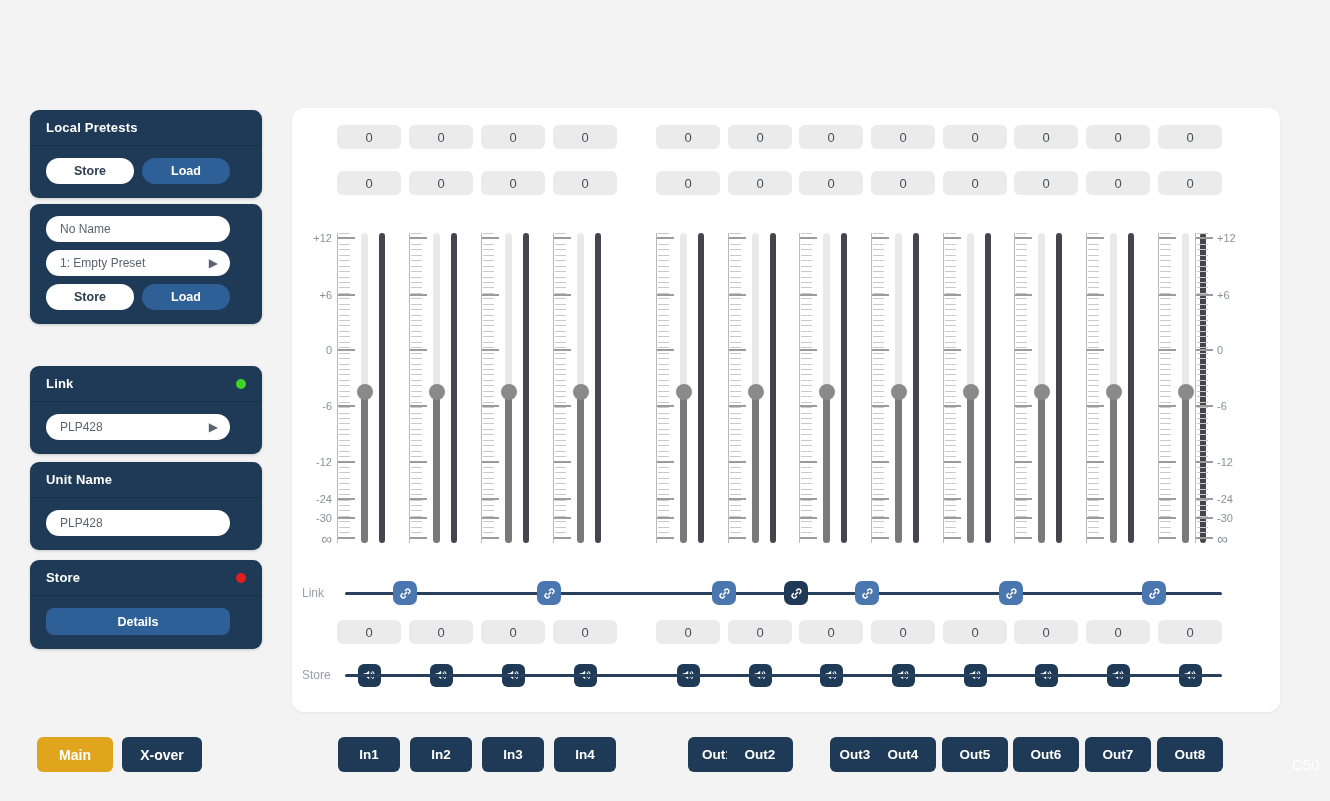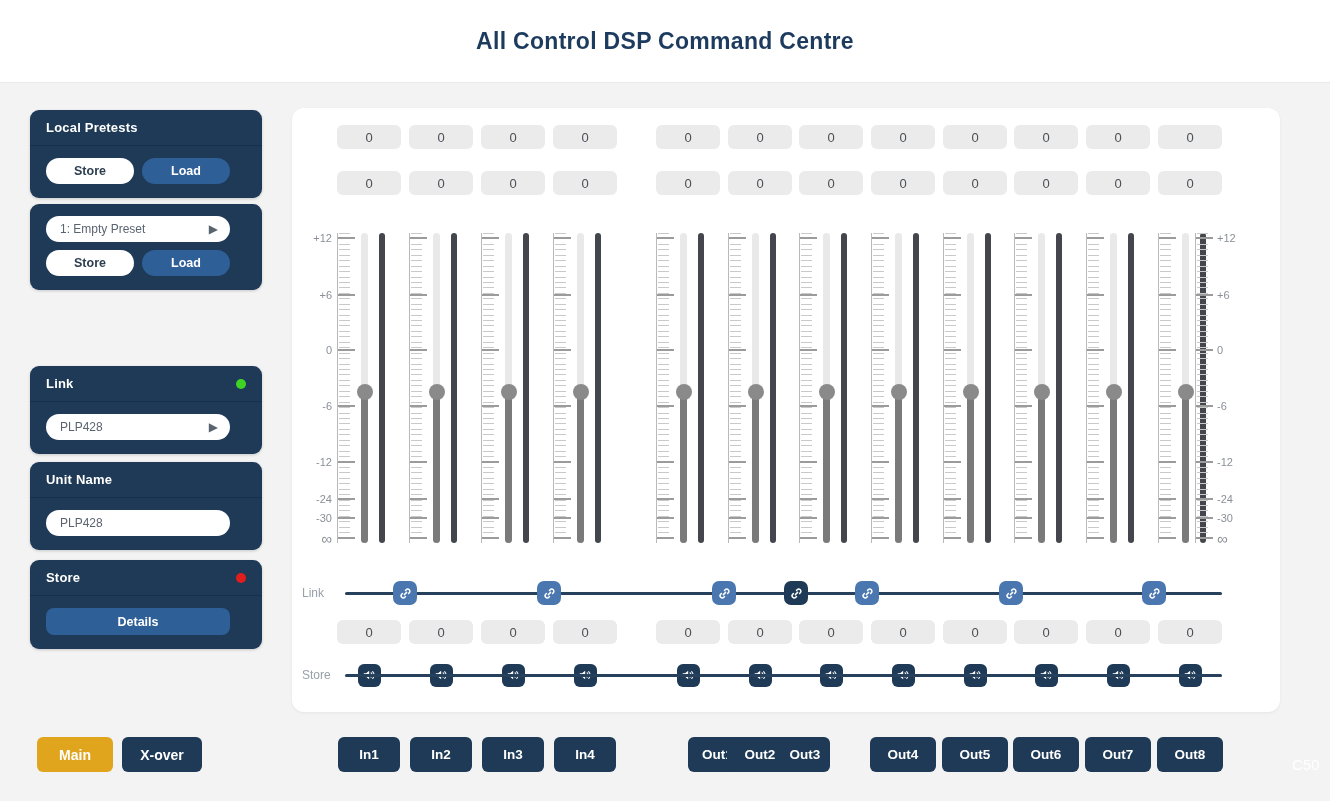--- a/index.html
+++ b/index.html
@@ -122,38 +122,36 @@
   }
   .watermark {
     position:absolute; left:1292px; top:756px; font-size:15px; color:#ffffff;
   }
 </style>
 </head>
 <body>
 
 <div class="page">
 
-  <div class="header">
-    <h1>All Control DSP Command Centre</h1>
-  </div>
 
   <div class="panel" style="top:110px;">
     <div class="panel-head">
       <span class="panel-title">Local Pretests</span>
     </div>
     <div class="panel-body">
       <div class="btn-row">
         <button class="btn btn-light">Store</button>
         <button class="btn btn-blue">Load</button>
       </div>
     </div>
   </div>
 
   <div class="panel" style="top:204px;">
     <div class="panel-body stack">
+      <input class="text-input" type="text" value="No Name" style="">
       <div class="dropdown">
         <span>1: Empty Preset</span>
         <span class="dd-arrow">▶</span>
       </div>
       <div class="btn-row">
         <button class="btn btn-light">Store</button>
         <button class="btn btn-blue">Load</button>
       </div>
     </div>
   </div>
@@ -566,19 +564,19 @@
   <button class="view-btn view-xover">X-over</button>
   <div class="footer-channels"></div>
   <span class="watermark">C50</span>
 
 <button class="chan-btn" style="left: 338px; width: 62px;">In1</button>
     <button class="chan-btn" style="left: 410px; width: 62px;">In2</button>
     <button class="chan-btn" style="left: 482px; width: 62px;">In3</button>
     <button class="chan-btn" style="left: 554px; width: 62px;">In4</button>
     <button class="chan-btn" style="left: 688px; width: 59px;">Out1</button>
     <button class="chan-btn" style="left: 727px; width: 66px;">Out2</button>
-    <button class="chan-btn" style="left: 780px; width: 50px;">Out3</button>
+    <button class="chan-btn" style="left: 830px; width: 50px;">Out3</button>
     <button class="chan-btn" style="left: 870px; width: 66px;">Out4</button>
     <button class="chan-btn" style="left: 942px; width: 66px;">Out5</button>
     <button class="chan-btn" style="left: 1013px; width: 66px;">Out6</button>
     <button class="chan-btn" style="left: 1085px; width: 66px;">Out7</button>
     <button class="chan-btn" style="left: 1157px; width: 66px;">Out8</button>
   </div>
 
 </body></html>

